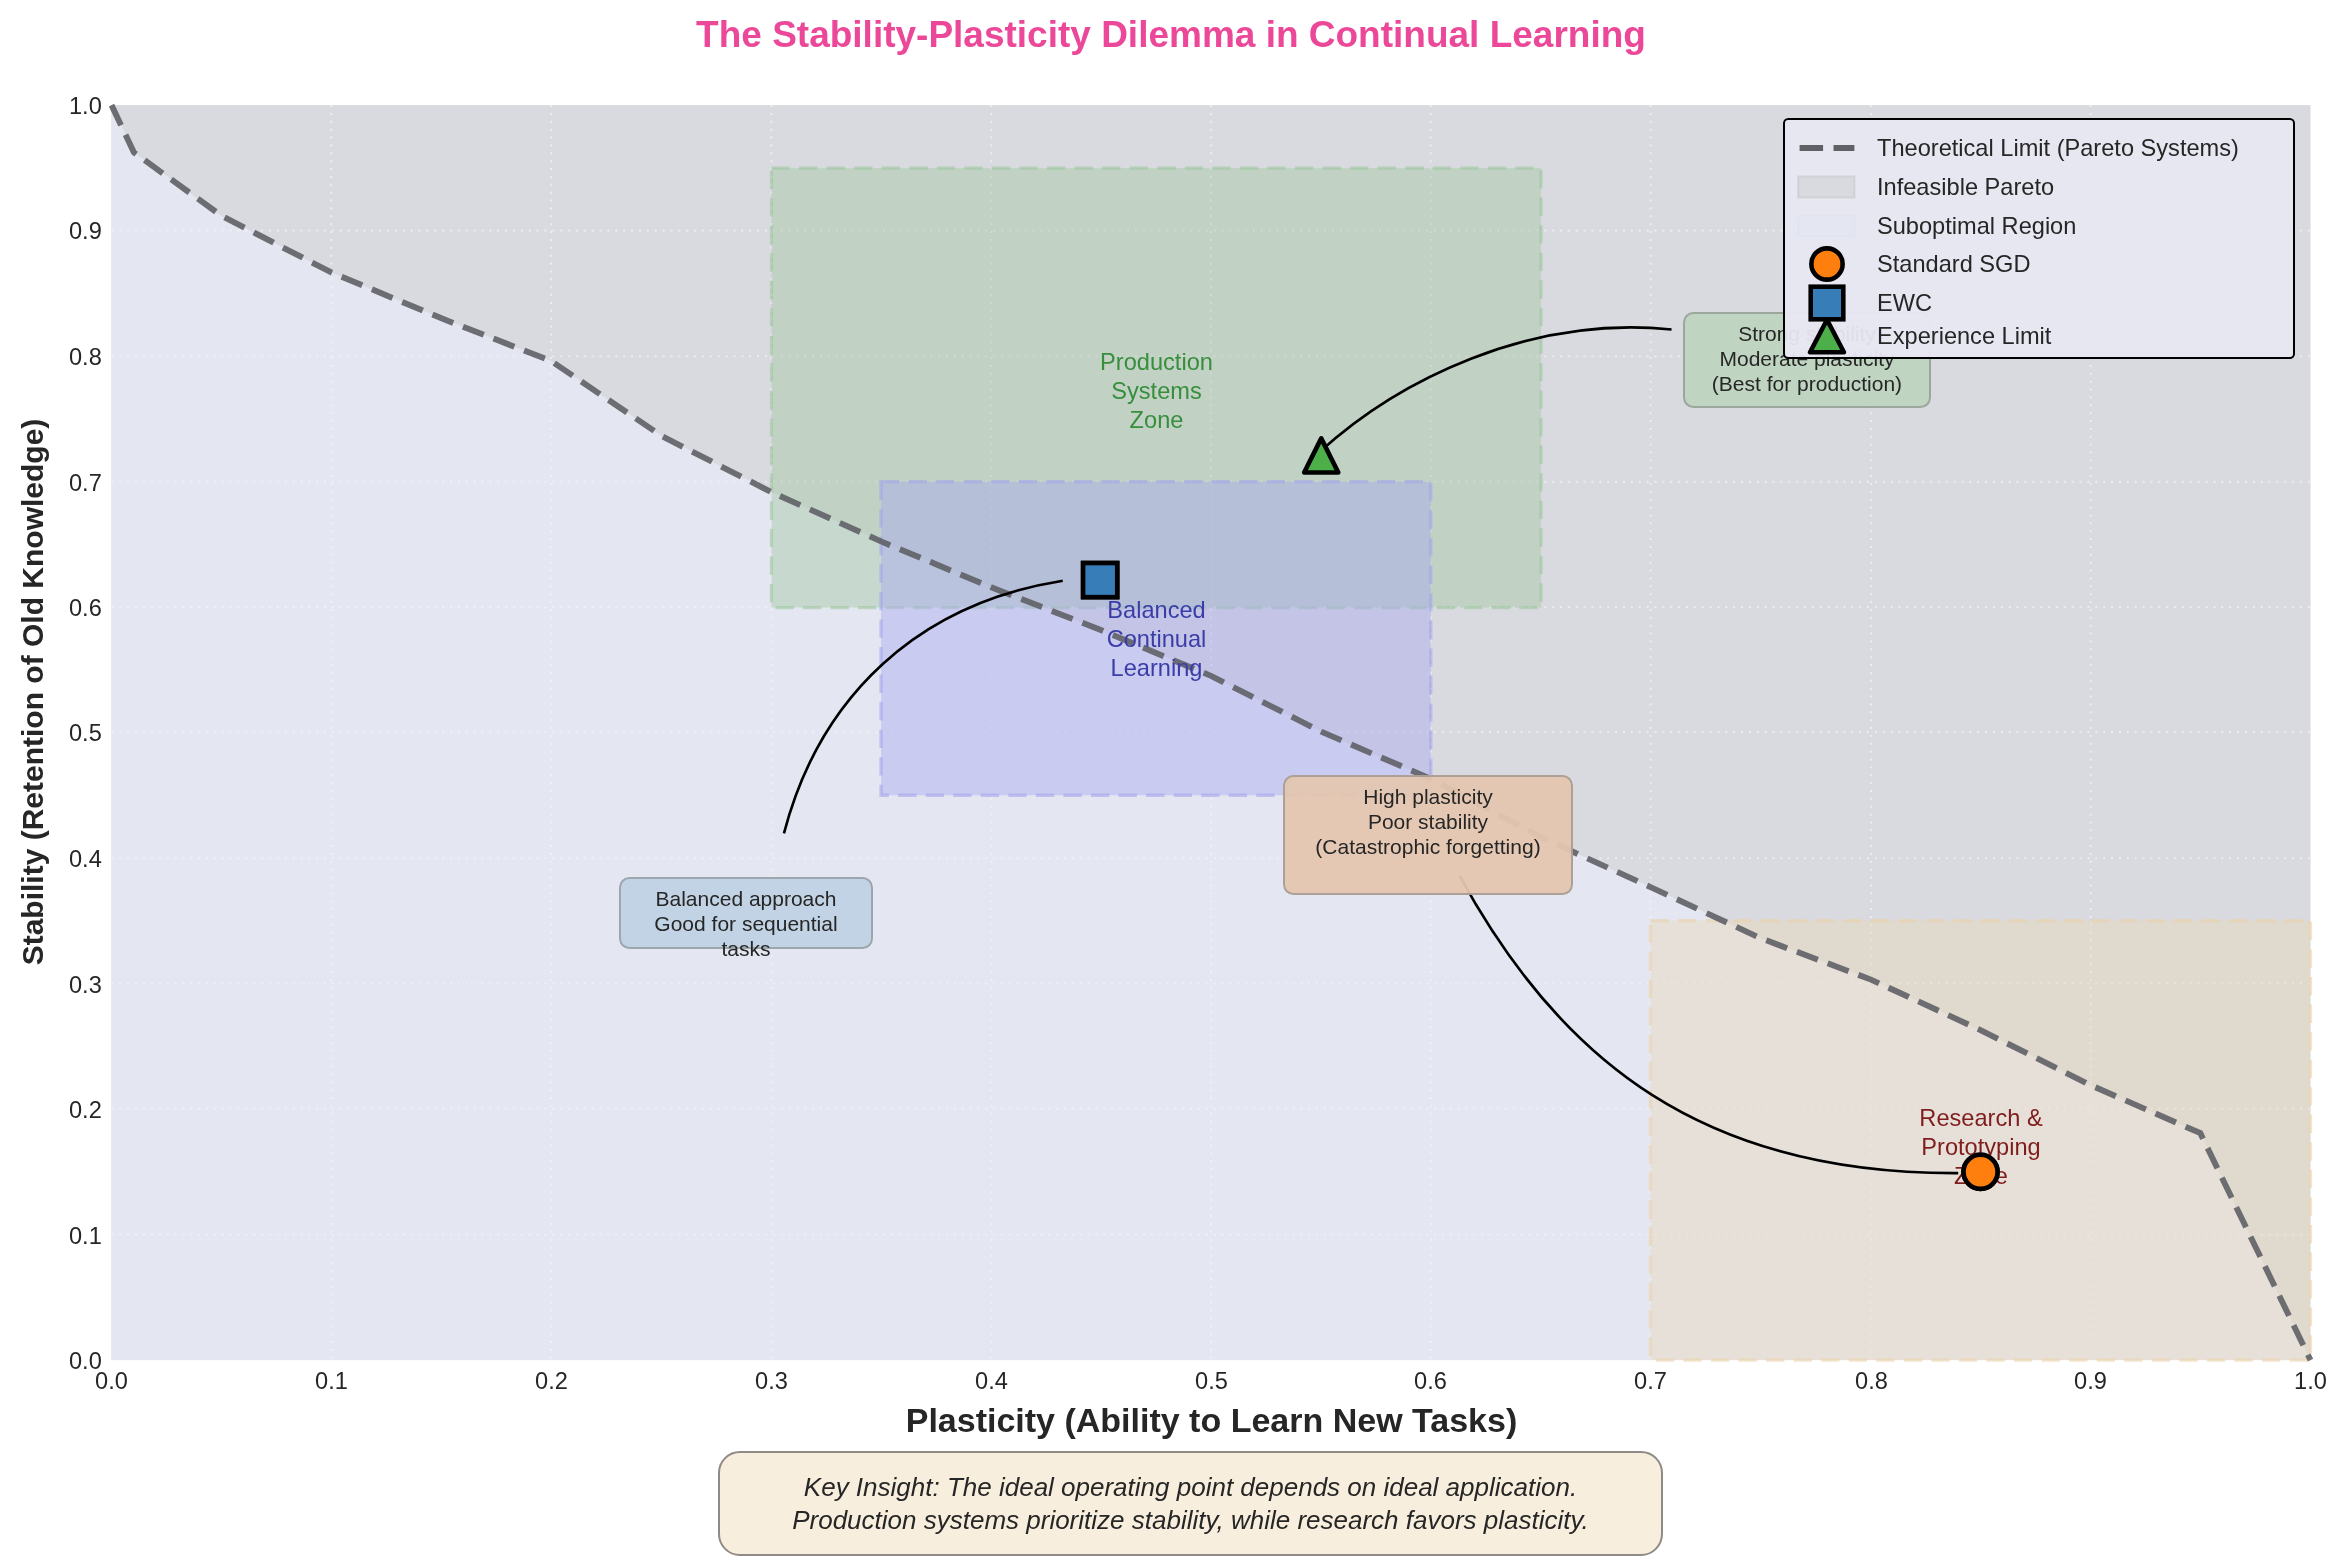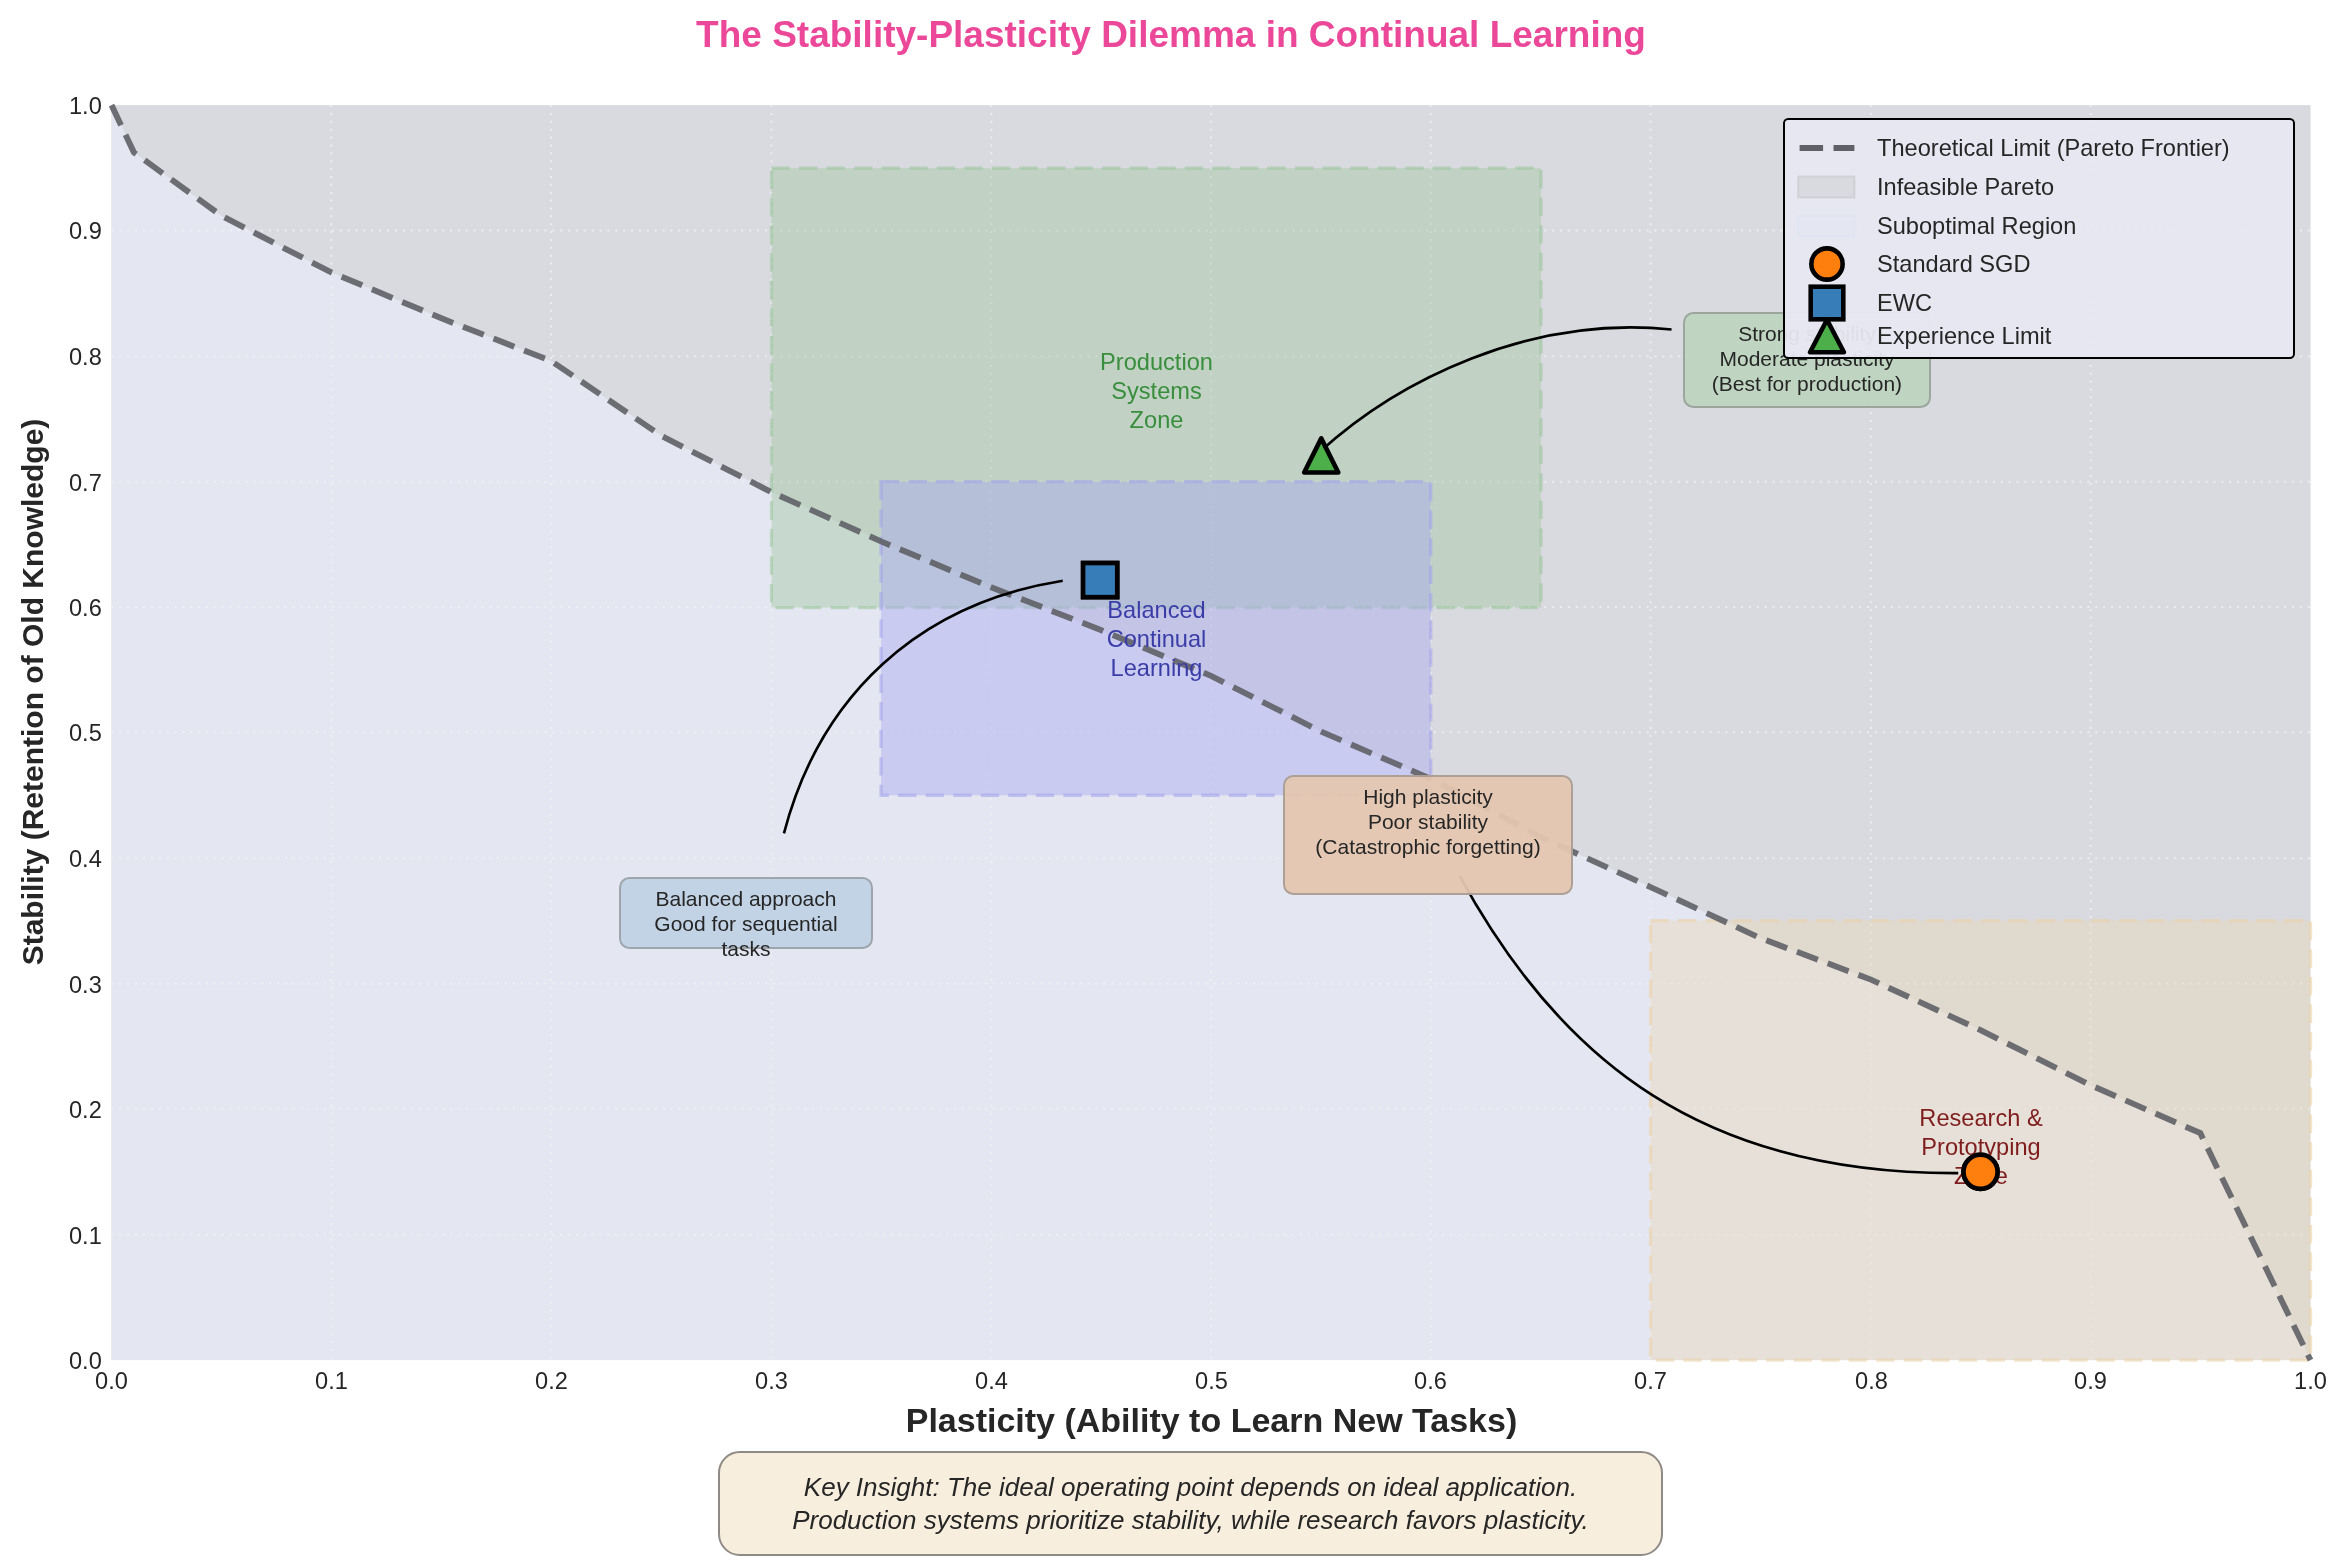--- a/index.html
+++ b/index.html
@@ -121,21 +121,21 @@
 Good for sequential tasks</div>
 <div class="callout" style="left:1283px;top:775px;width:290px;height:120px;background:rgba(228,198,176,0.95)">High plasticity
 Poor stability
 (Catastrophic forgetting)</div>
 
 <div class="legend">
   <div class="legend-item" style="top:9.2px">
     <svg class="legend-swatch" width="60" height="38" viewBox="0 0 92 58">
         <line x1="4" y1="29" x2="88" y2="29" stroke="#5f6166" stroke-width="9" stroke-dasharray="36,16"></line>
       </svg>
-    <span class="legend-text">Theoretical Limit (Pareto Frontier)</span>
+    <span class="legend-text">Theoretical Limit (Pareto Systems)</span>
   </div>
   <div class="legend-item" style="top:48px">
     <svg class="legend-swatch" width="60" height="38" viewBox="0 0 92 58">
         <rect x="2" y="13" width="86" height="32" fill="#d9dadf" stroke="#d0d0d6" stroke-width="3"></rect>
       </svg>
     <span class="legend-text">Infeasible Pareto</span>
   </div>
   <div class="legend-item" style="top:87px">
     <svg class="legend-swatch" width="60" height="38" viewBox="0 0 92 58">
         <rect x="2" y="13" width="86" height="32" fill="#e4e7f1" stroke="#e0e4f0" stroke-width="3"></rect>

